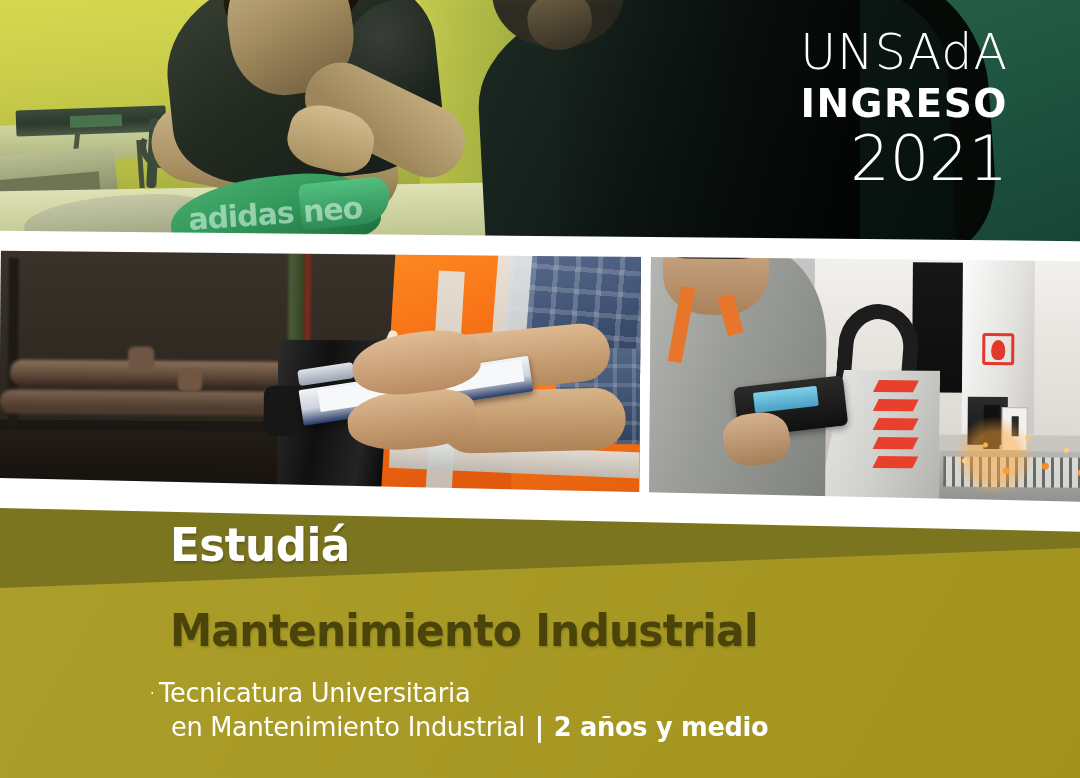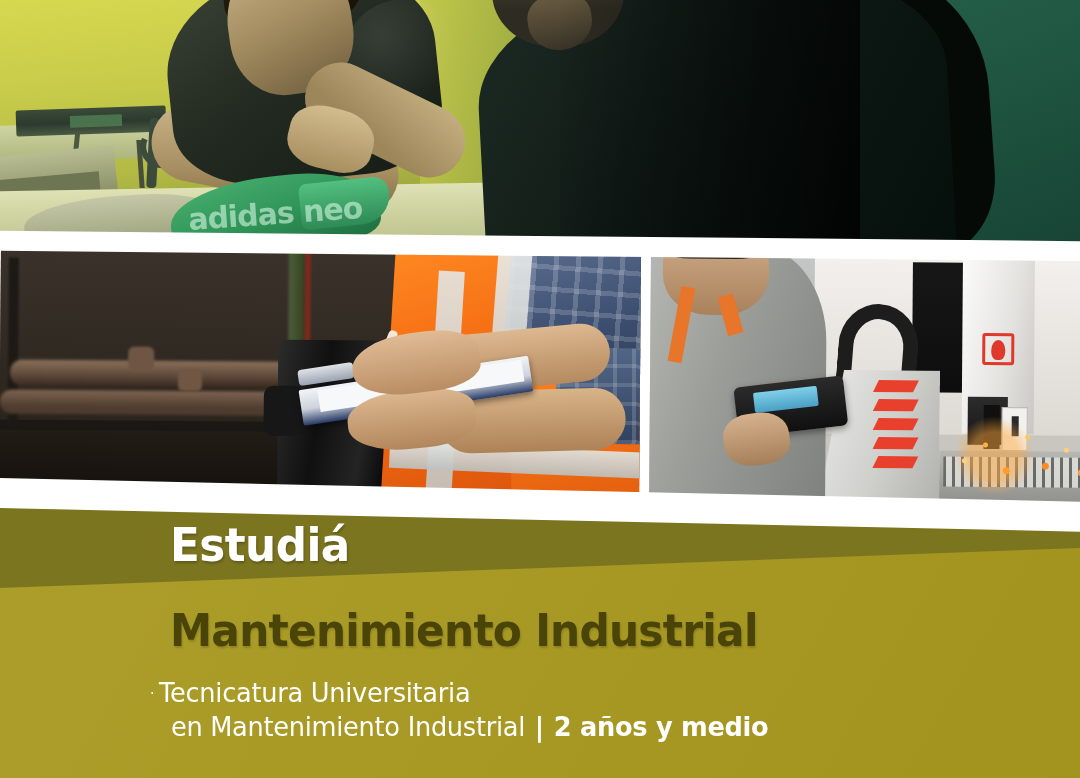--- a/index.html
+++ b/index.html
@@ -591,20 +591,25 @@
     <div class="tb-gluegun"></div>
     <div class="tb-fabric-txt">adidas neo</div>
 
     <div class="tb-green"></div>
     <div class="tb-silhouette"></div>
     <div class="p2-body"></div>
     <div class="p2-head"></div>
     <div class="p2-chin"></div>
     <div class="tb-shadow-sweep"></div>
 
+    <div class="brand">
+      <span class="brand-unsada">UNSAdA</span>
+      <span class="brand-ingreso">INGRESO</span>
+      <span class="brand-year">2021</span>
+    </div>
   </div>
 
   <div class="divider-top"></div>
 
   <div class="mid-row">
 
     <div class="mid-left">
       <div class="ml-wall"></div>
       <div class="ml-frame"></div>
       <div class="ml-pipe1"></div>

